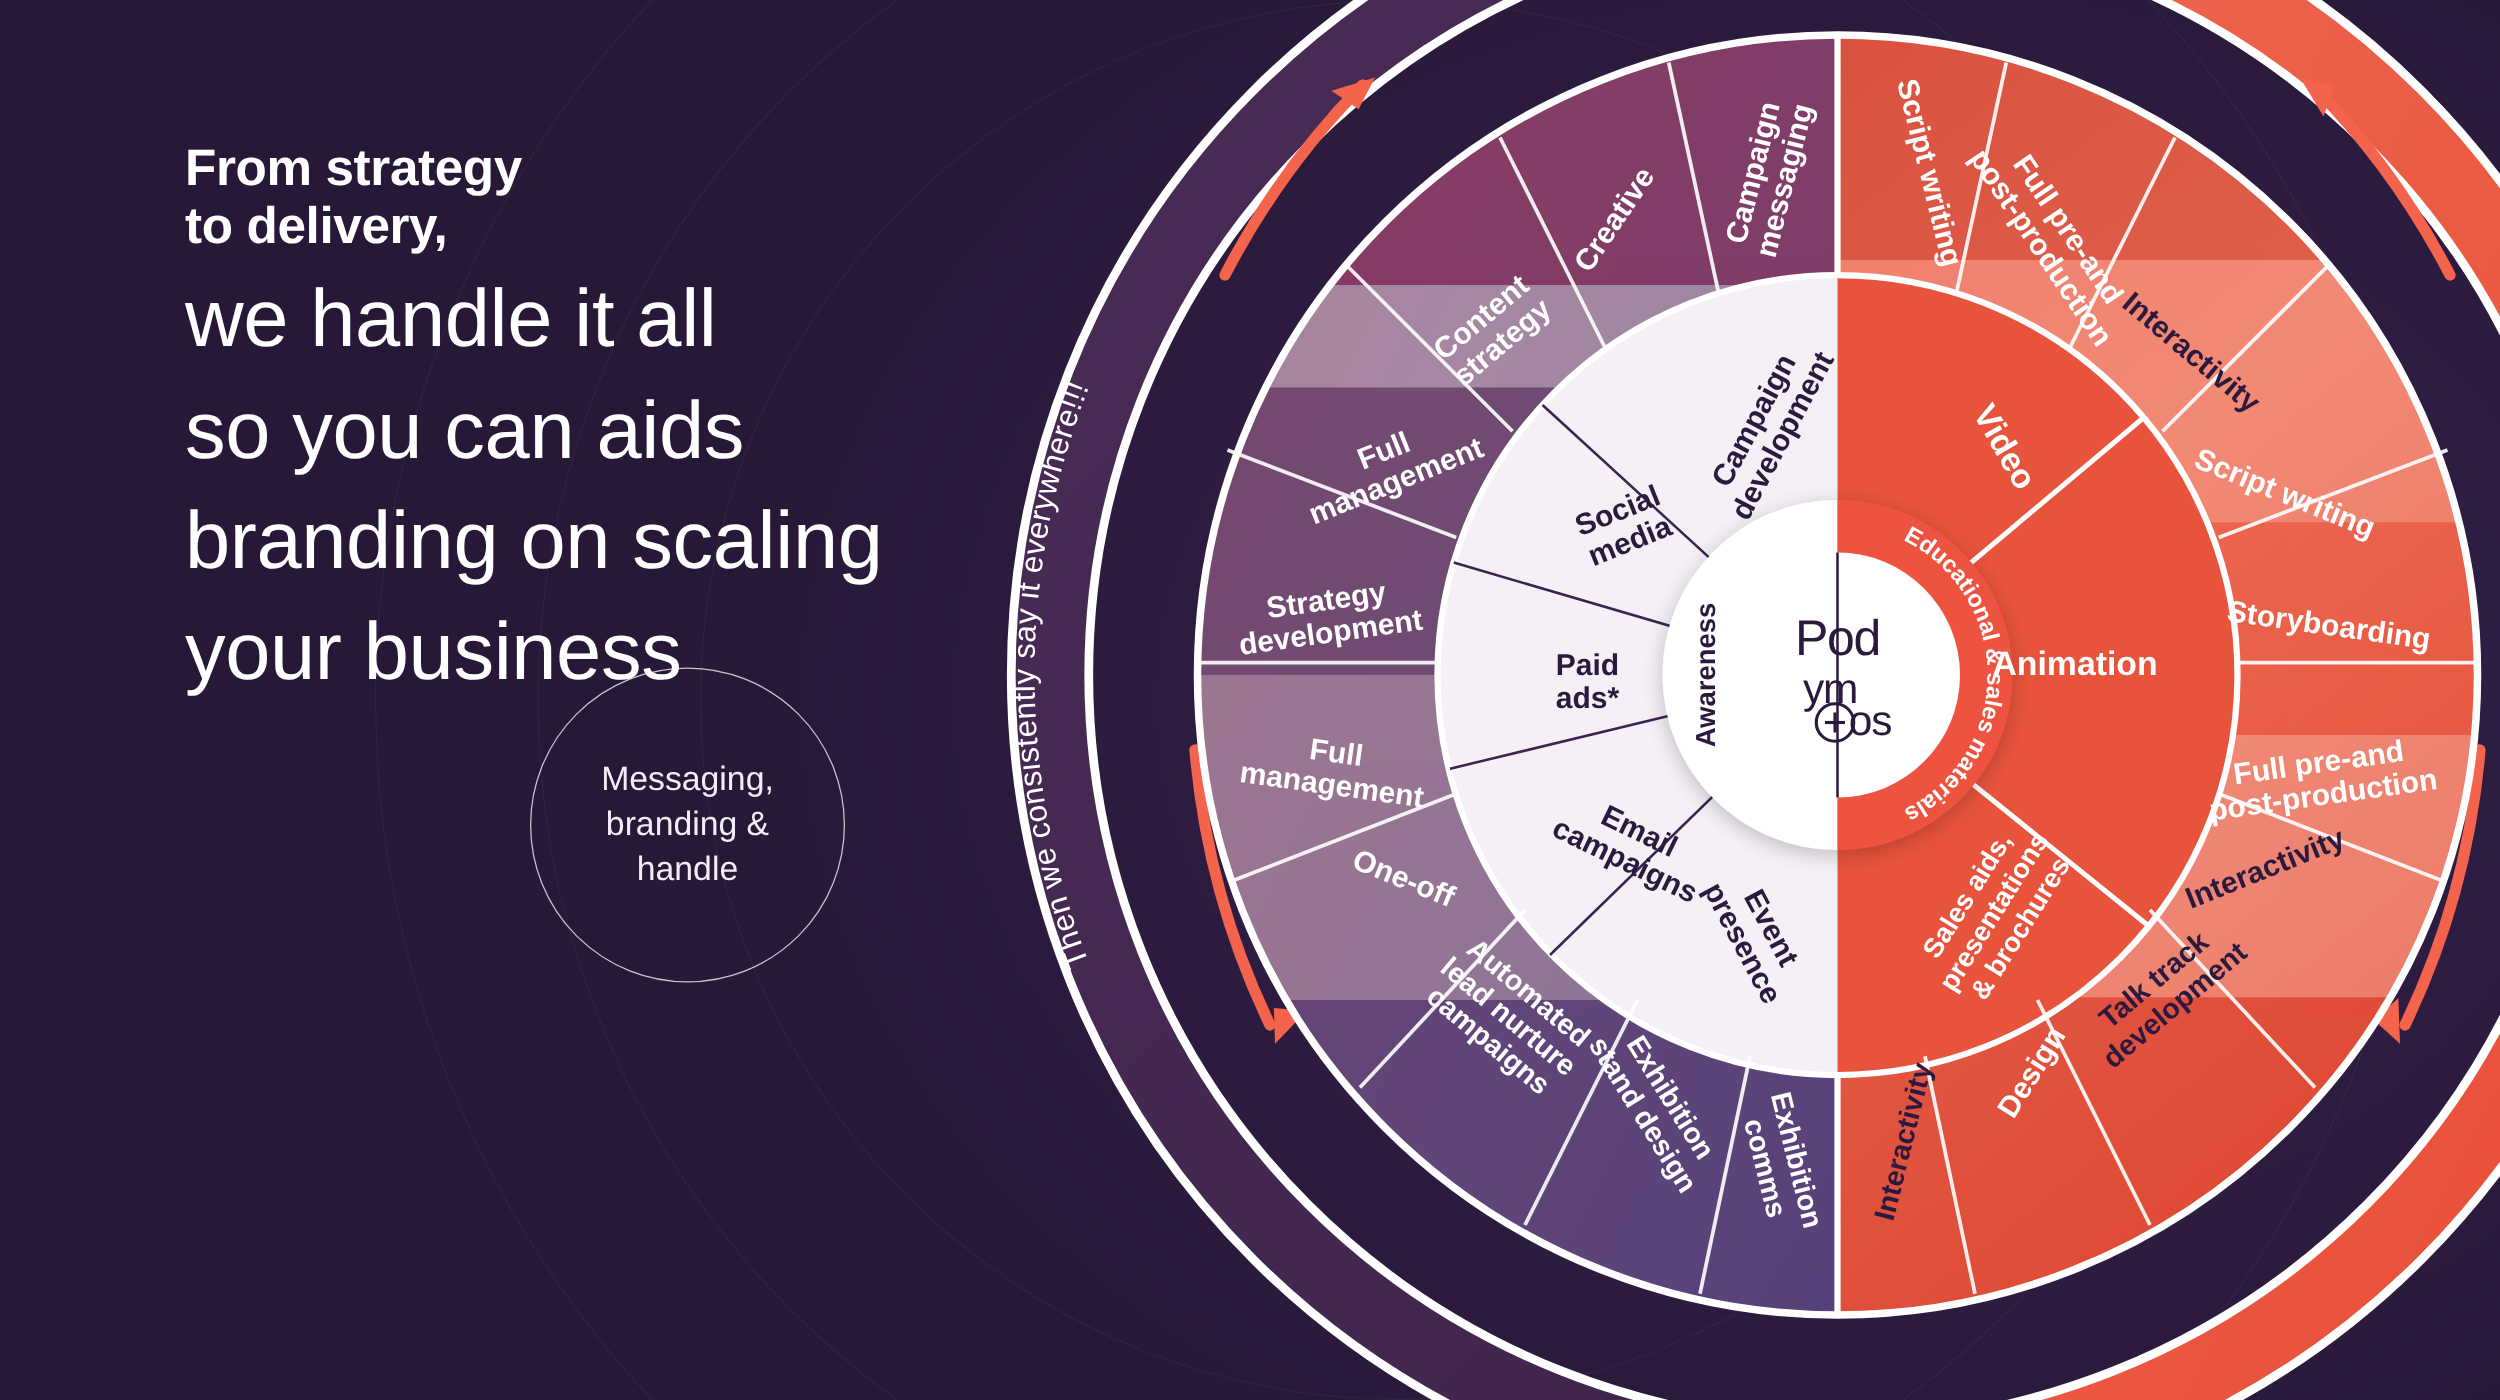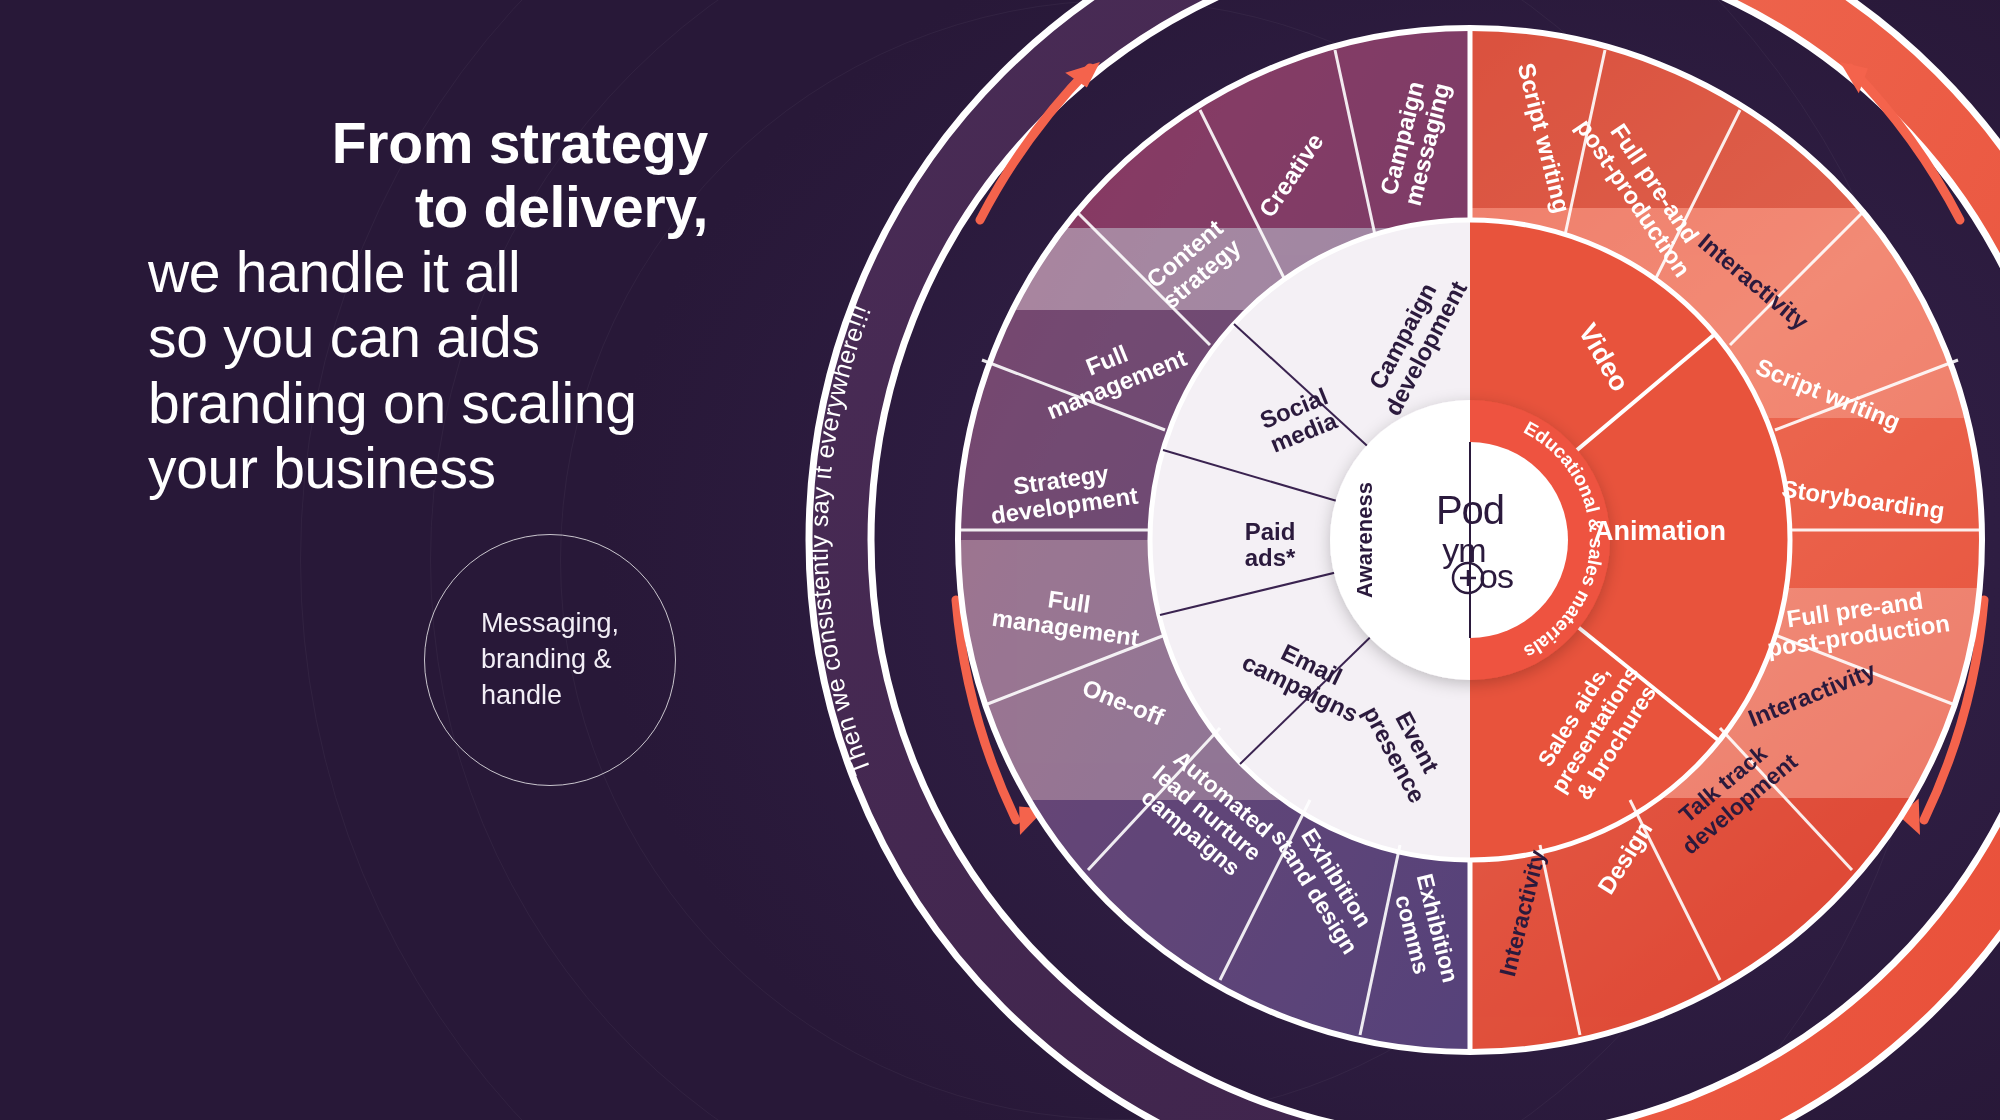--- a/index.html
+++ b/index.html
@@ -24,42 +24,41 @@
     pointer-events: none;
   }
   
   .copy {
     position: absolute;
     left: 148px; top: 112px;
     width: 560px;
     color: #ffffff;
   }
   .copy .hl {
-    font-size: 57px;
+    font-size: 41px;
     line-height: 1.12;
     font-weight: 700;
     letter-spacing: -0.3px;
-    text-align: right;
   }
   .copy .sub {
-    font-size: 57px;
+    font-size: 65px;
     line-height: 1.15;
     font-weight: 300;
     letter-spacing: -0.3px;
-    margin-top: 0;
+    margin-top: 14px;
   }
   
   .msg-circle {
     position: absolute;
     left: 424px; top: 534px;
     width: 252px; height: 252px;
     border: 1.6px solid rgba(255,255,255,0.75);
     border-radius: 50%;
     display: flex; align-items: center; justify-content: center;
-    text-align: left;
+    text-align: center;
     color: #f2eef6;
     font-size: 27px;
     line-height: 1.33;
     font-weight: 300;
   }
   
   #wheel {
     position: absolute;
     left: 770px; top: -160px;
     width: 1400px; height: 1400px;

